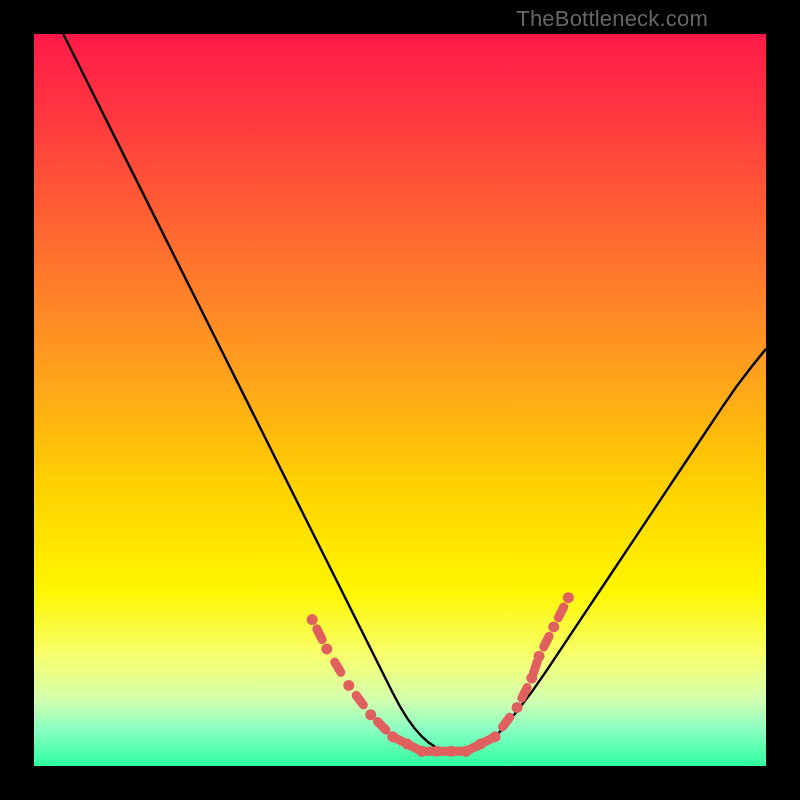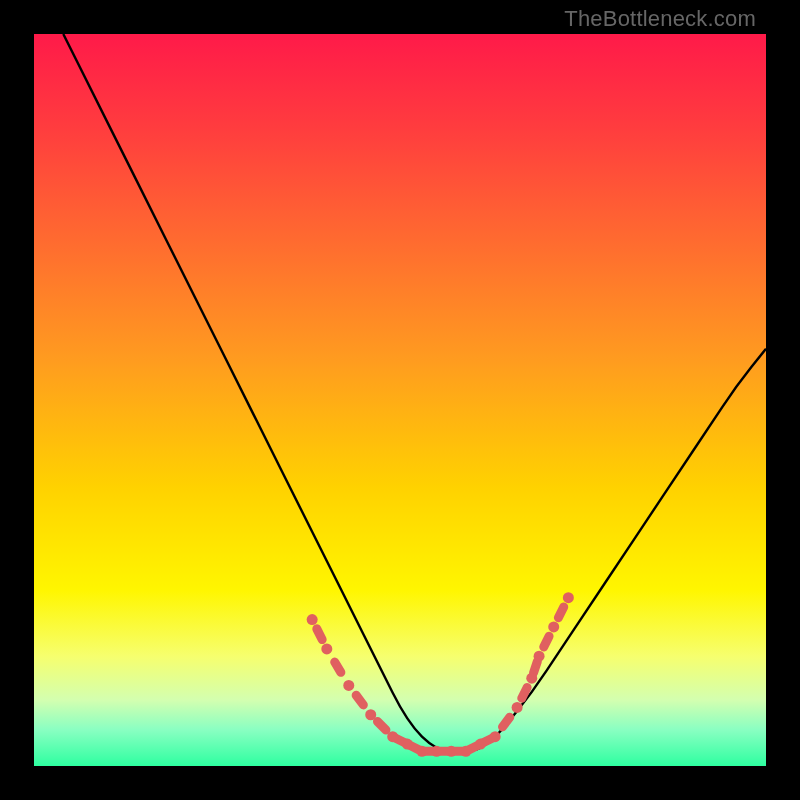--- a/index.html
+++ b/index.html
@@ -9,21 +9,20 @@
     height: 800px;
     overflow: hidden;
     background: #000;
     font-family: Arial, Helvetica, sans-serif;
   }
   .stage {
     position: relative;
     width: 720px;
     height: 800px;
     background: #000;
-    padding-left: 48px;
   }
   .plot-area {
     position: absolute;
     left: 34px;
     top: 34px;
     width: 732px;
     height: 732px;
     background: linear-gradient(to bottom,
       #ff1a49 0%,
       #ff3a3f 12%,

